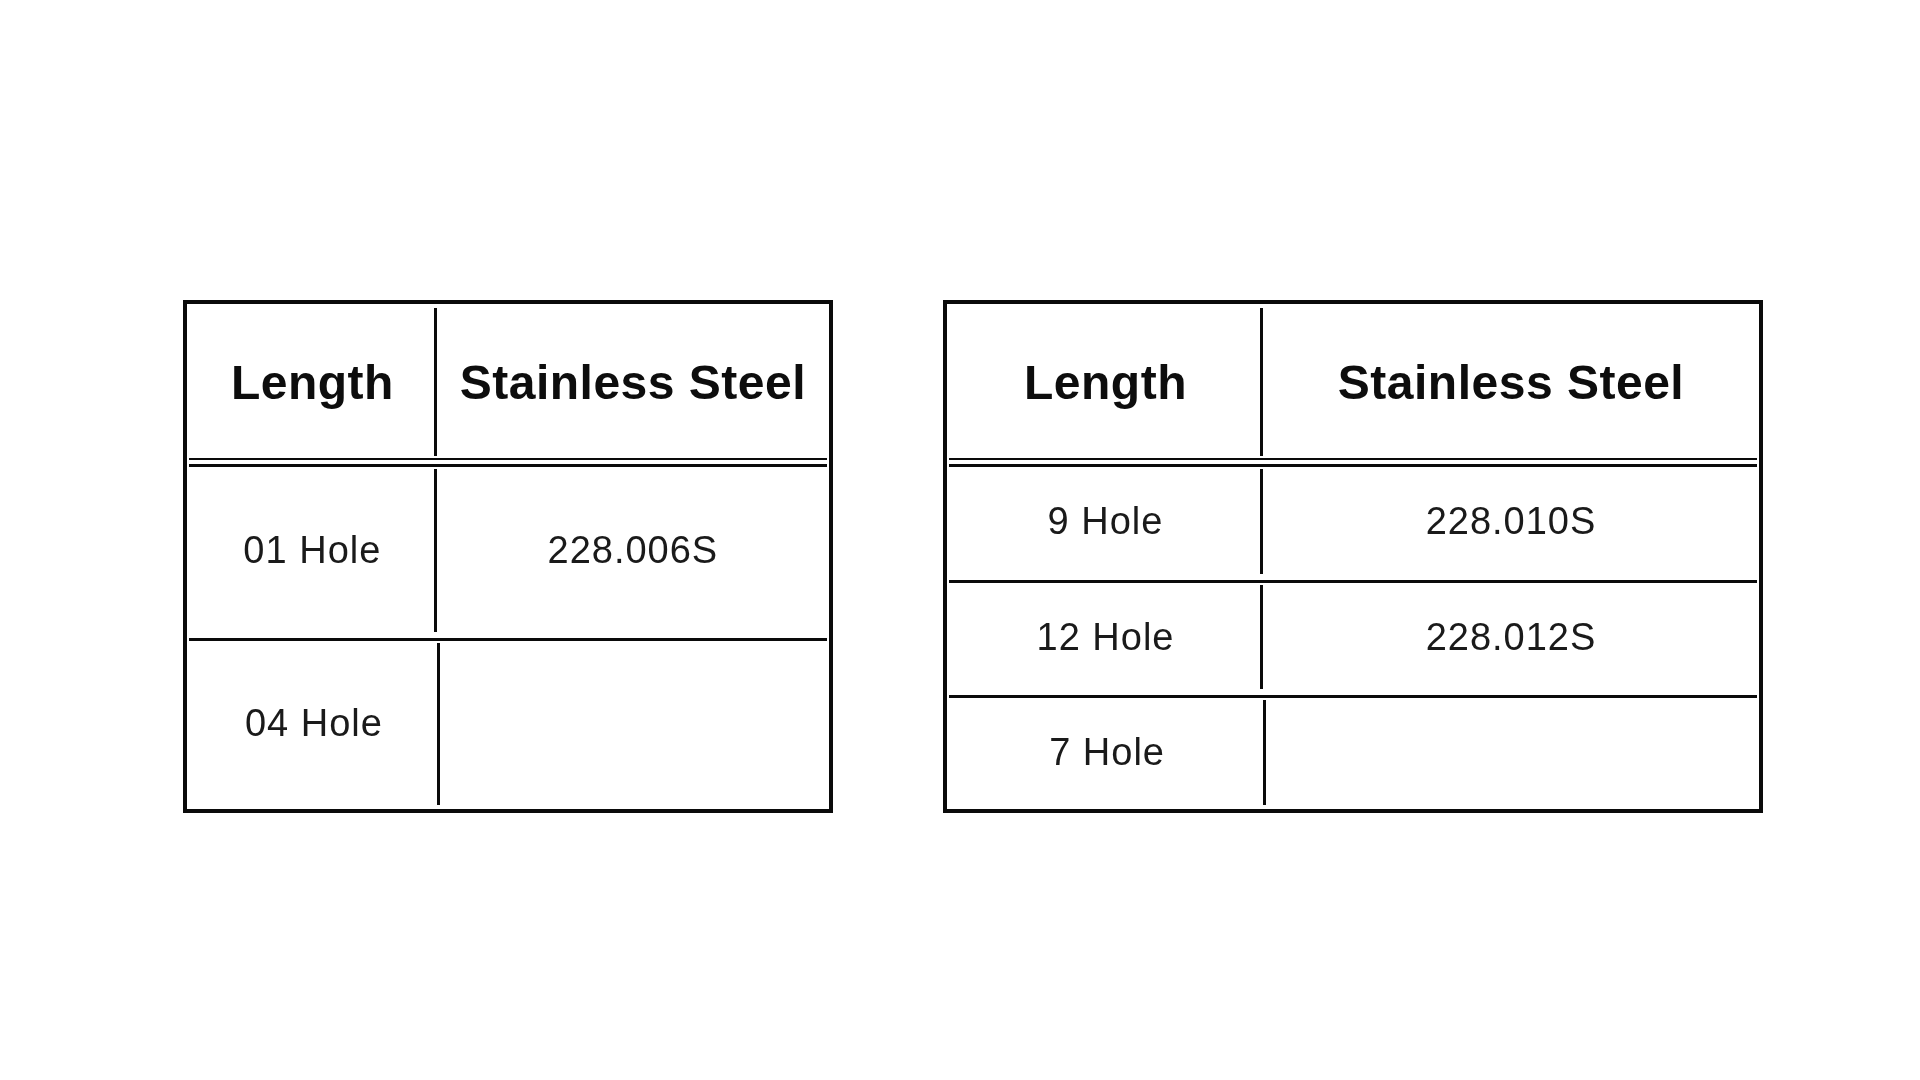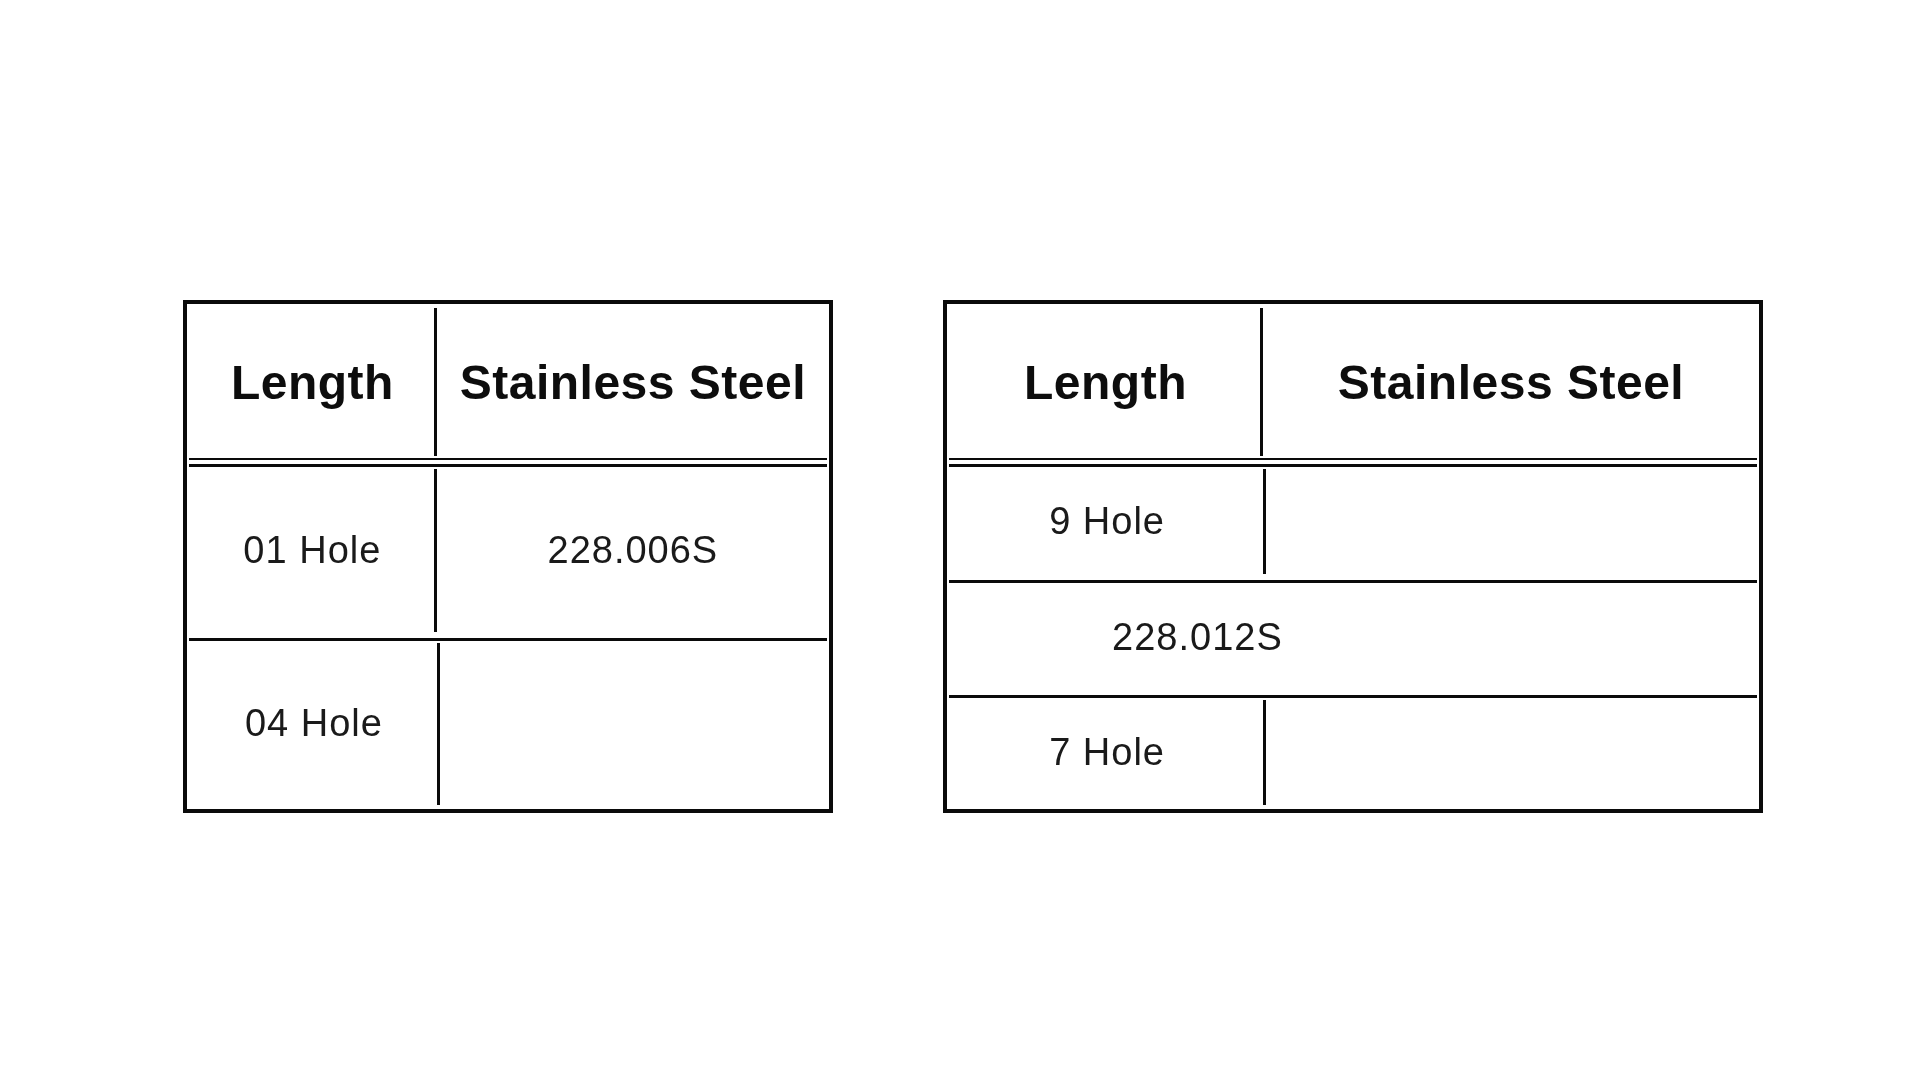--- a/index.html
+++ b/index.html
@@ -95,22 +95,24 @@
     </div>
   </div>
 
   <div class="price-table table-right">
     <div class="row header-row">
       <div class="cell col1 header-cell">Length</div>
       <div class="cell col2 header-cell">Stainless Steel</div>
     </div>
     <div class="row">
       <div class="cell col1 data-cell">9 Hole</div>
+      <div class="cell col2 data-cell">228.010S</div>
     </div>
     <div class="row">
+      <div class="cell col1 data-cell">12 Hole</div>
       <div class="cell col2 data-cell">228.012S</div>
     </div>
     <div class="row">
       <div class="cell col1 data-cell">7 Hole</div>
     </div>
   </div>
 
 </div>
 
 </body></html>

